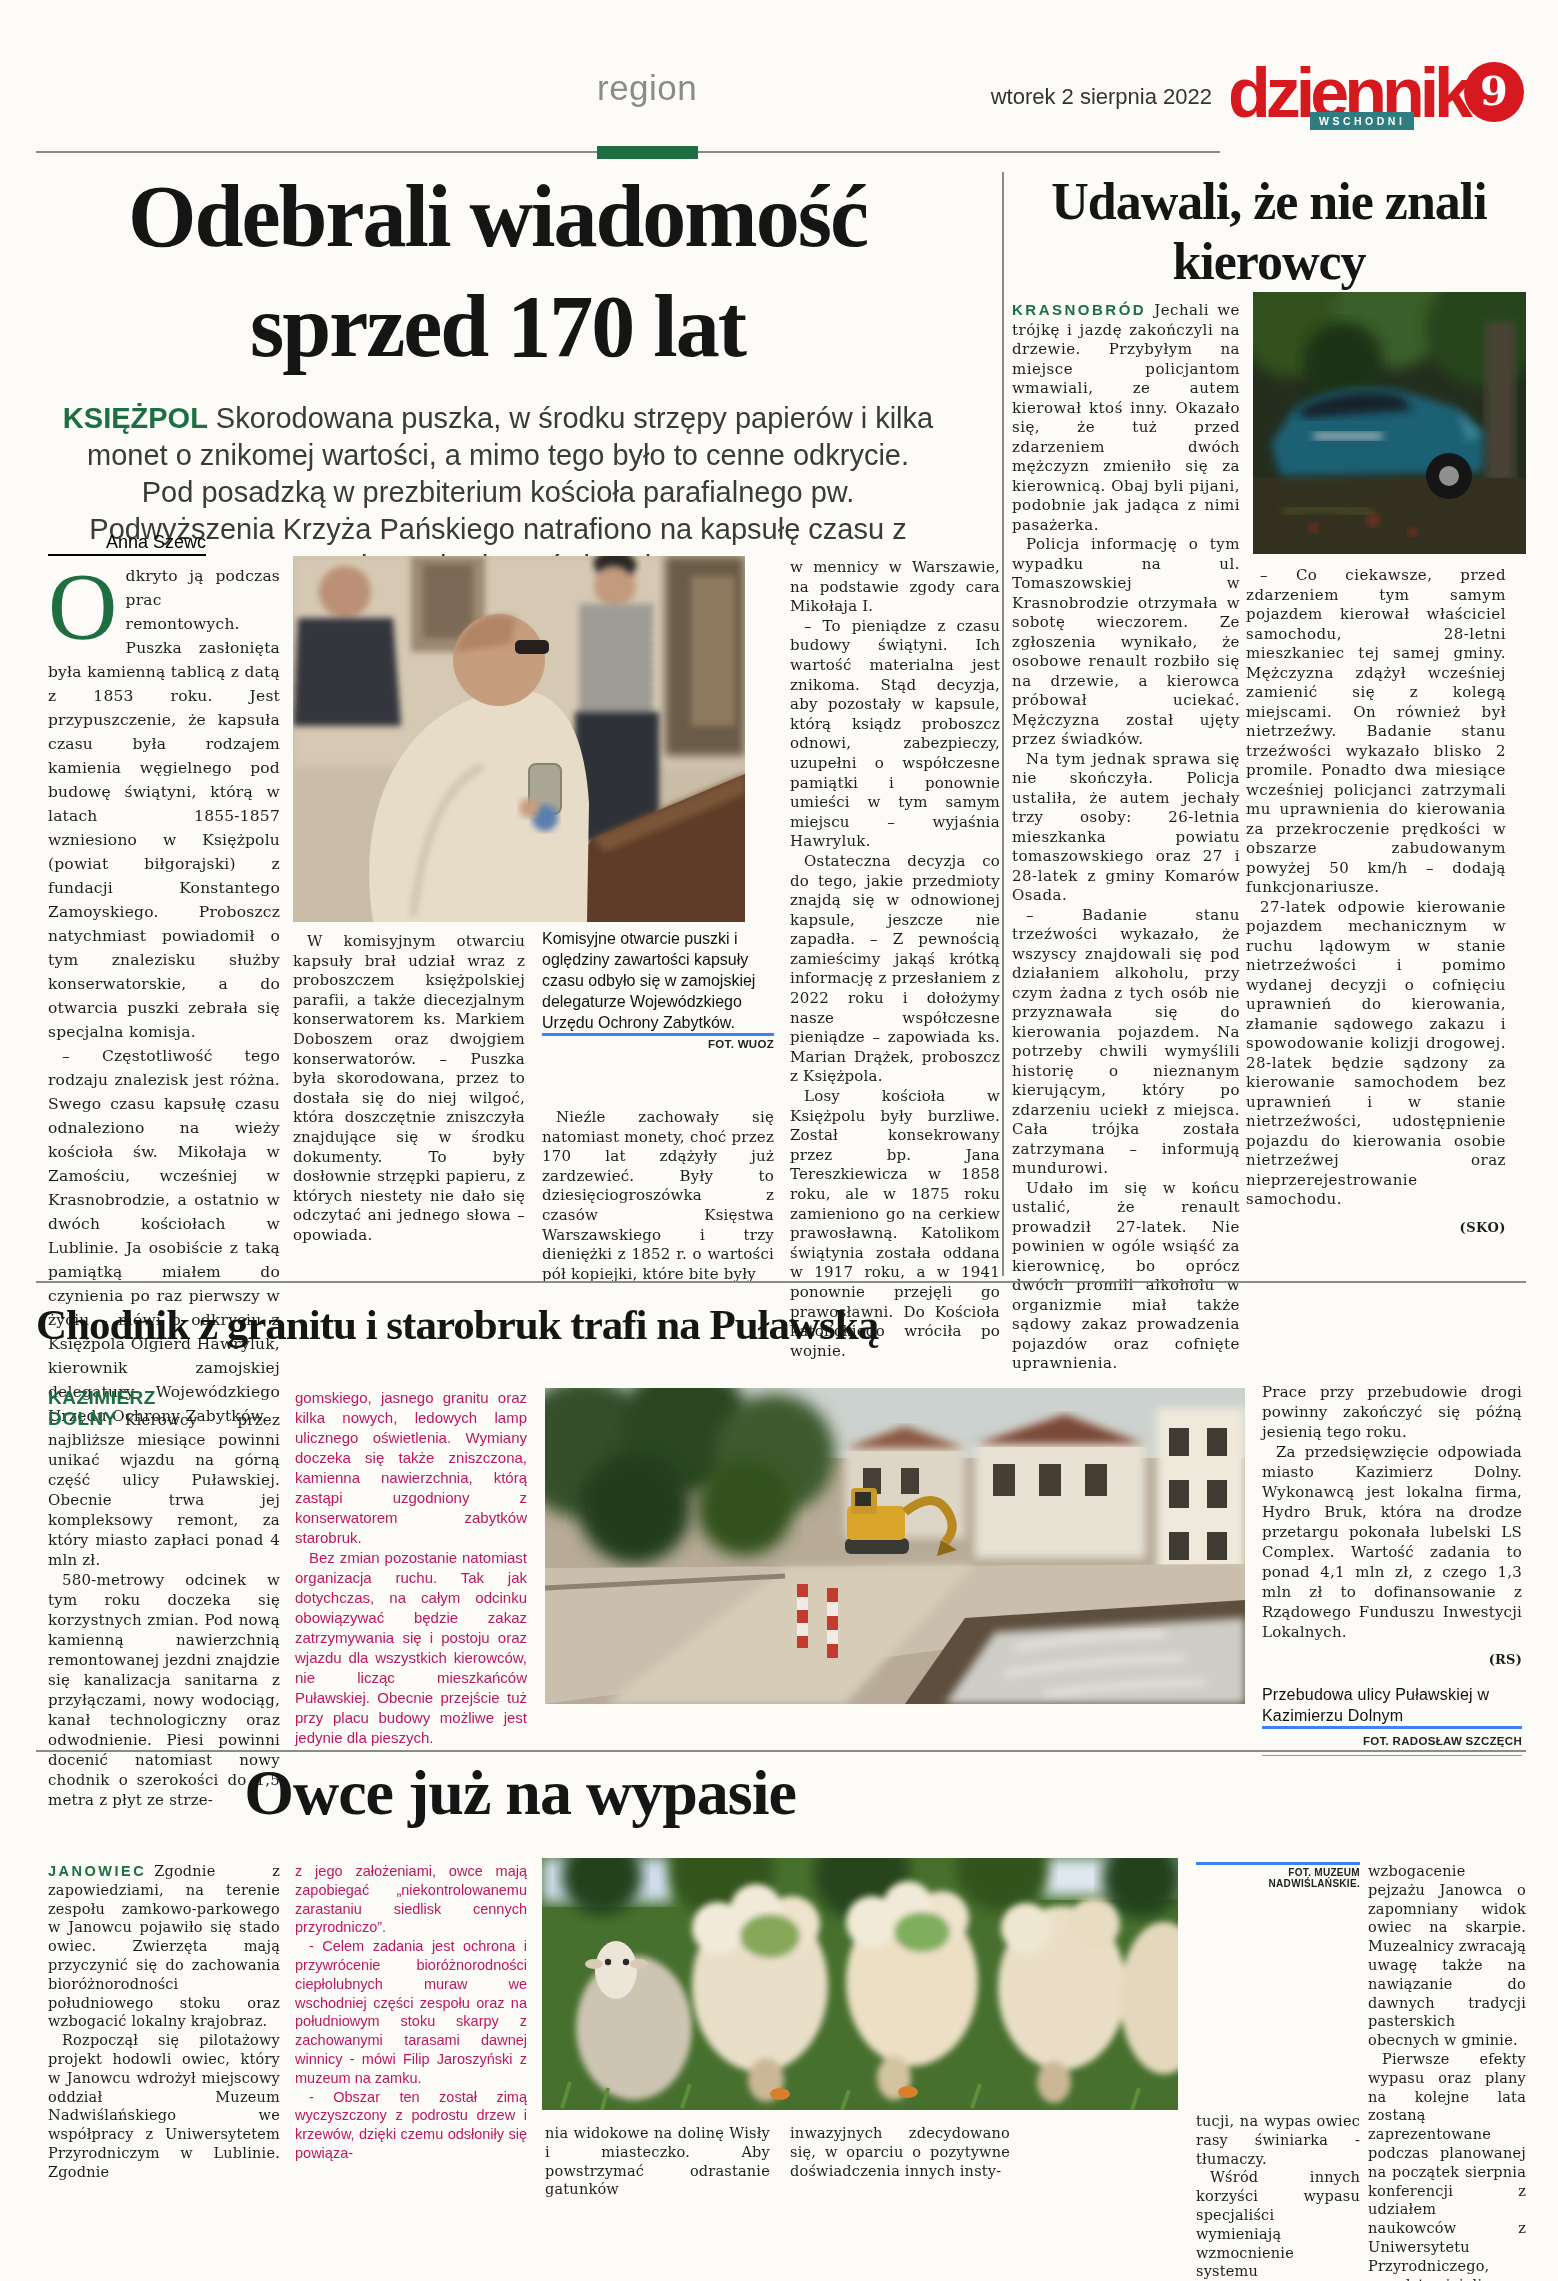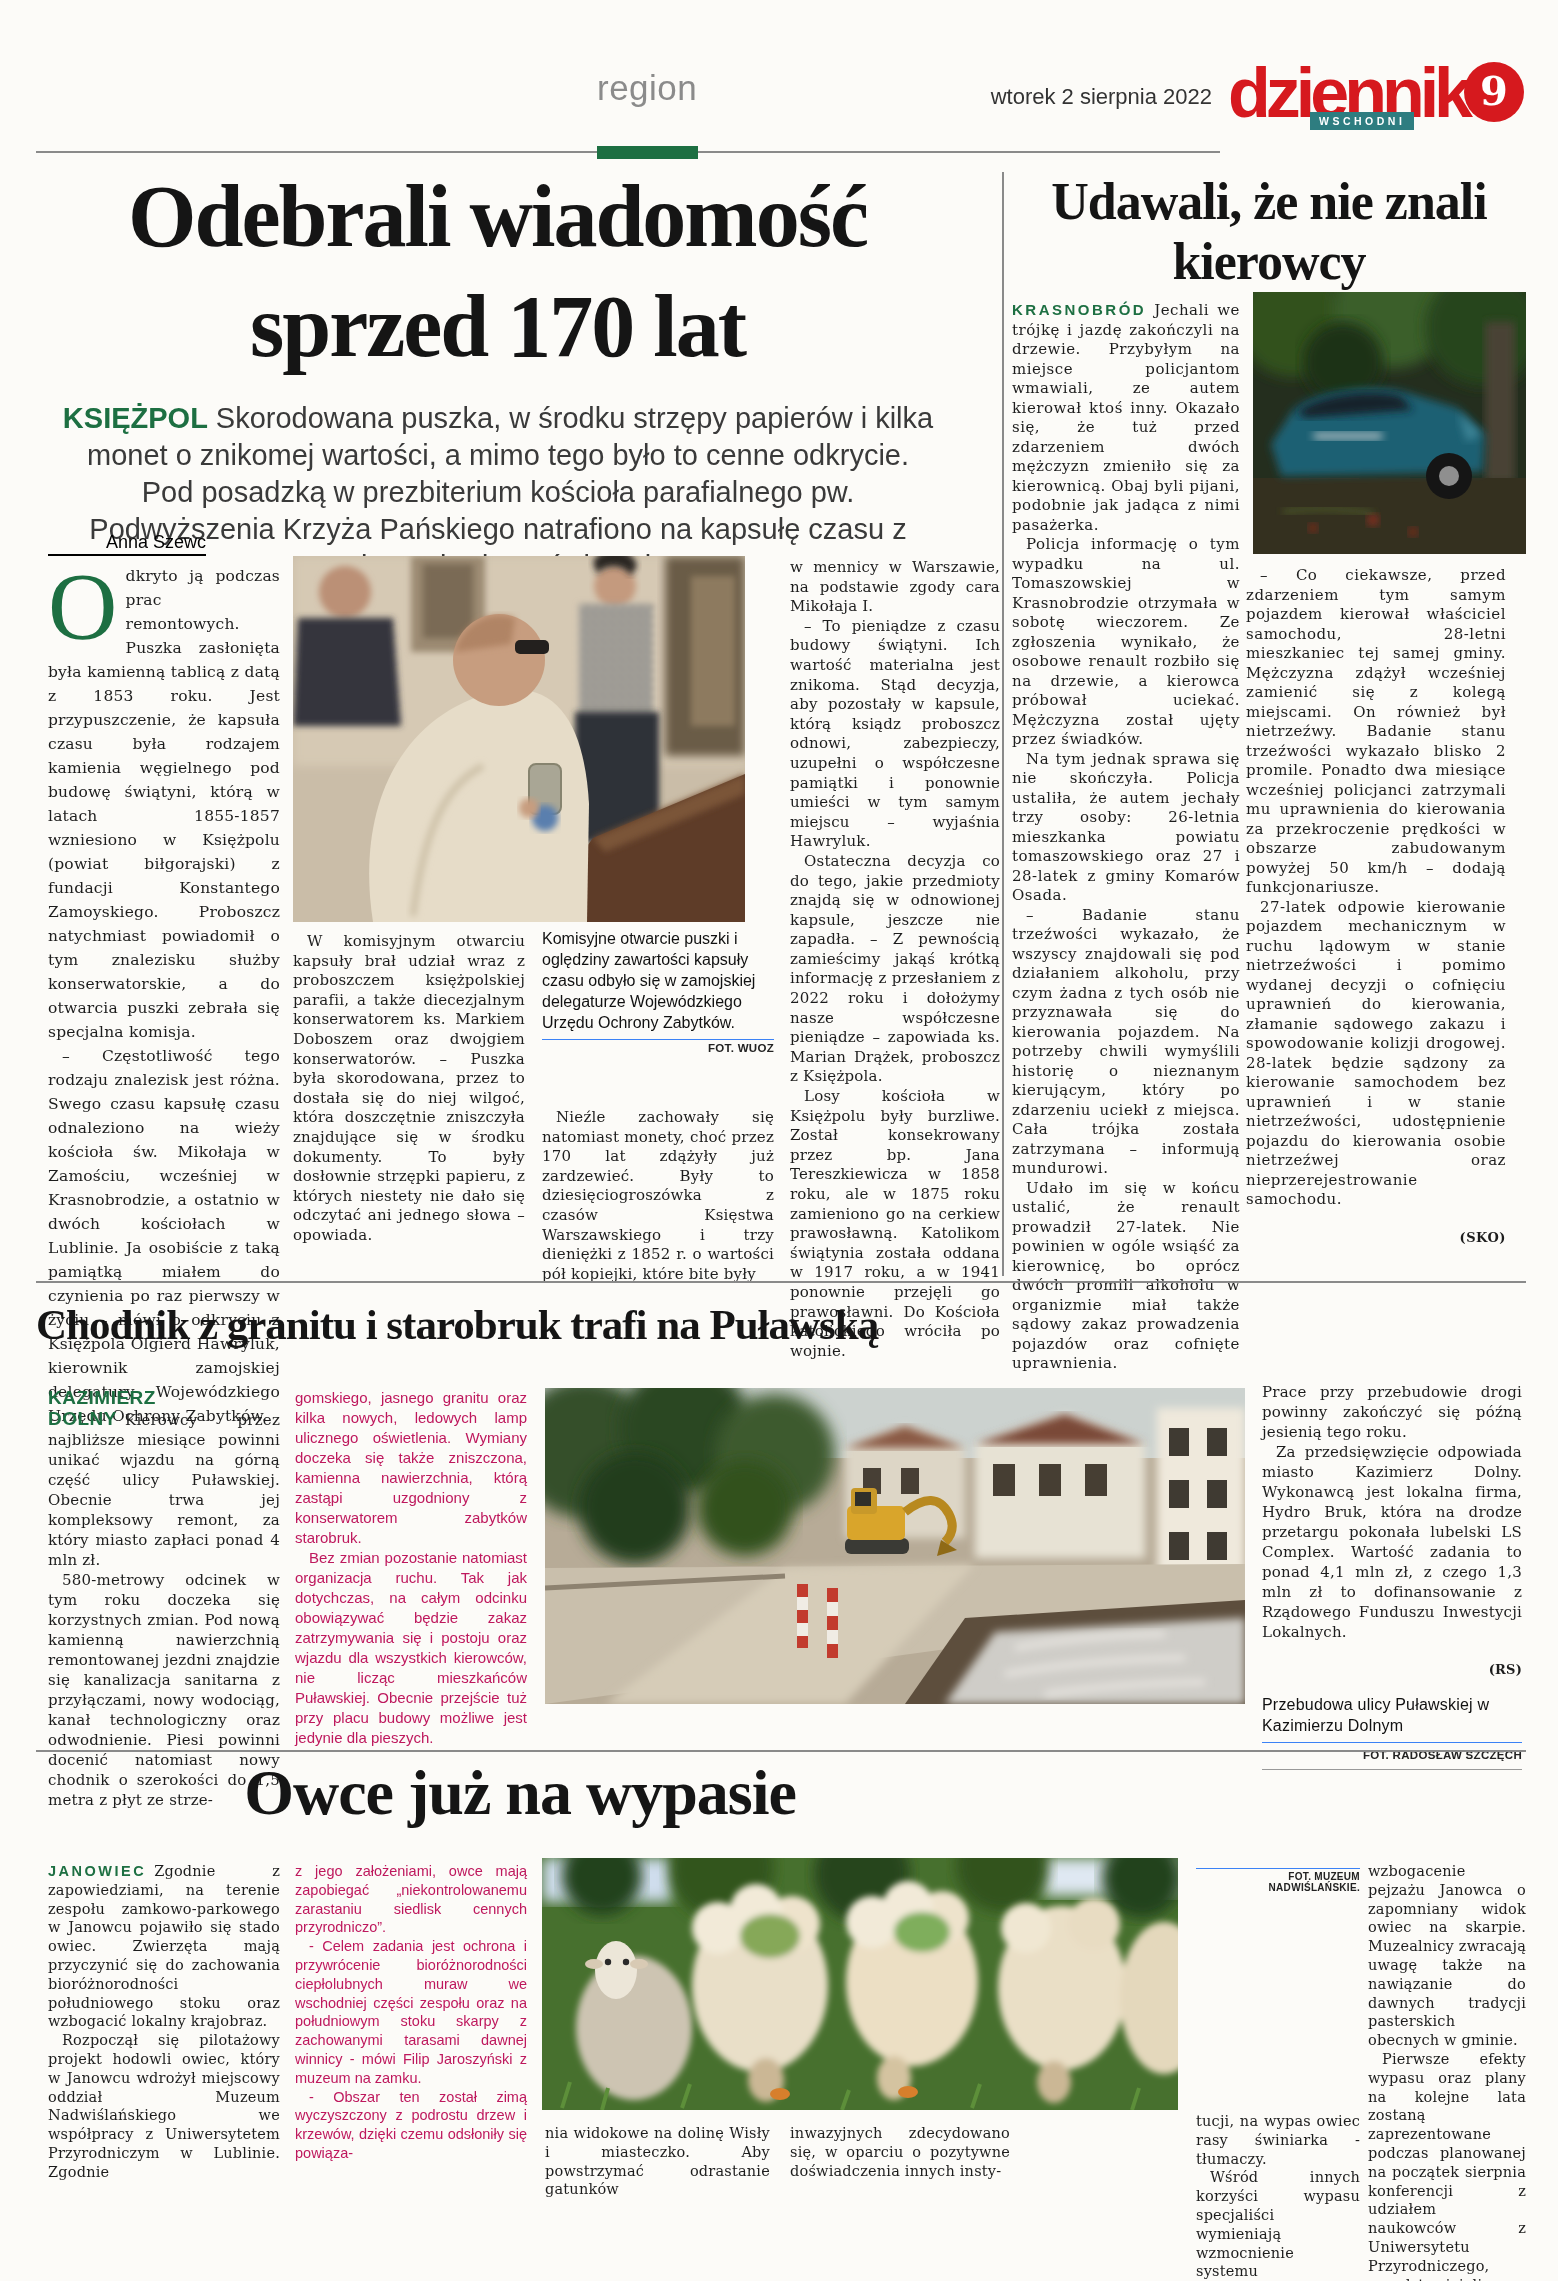--- a/index.html
+++ b/index.html
@@ -37,22 +37,22 @@
   .c1{font-size:15.5px;line-height:24px;}
   .c2{font-size:15px;line-height:19.6px;}
   .crash-t{font-size:15px;line-height:19.5px;letter-spacing:.5px;}
   .pave-t{font-size:15px;line-height:20px;}
   .sheep-t{font-size:14.5px;line-height:18.8px;}
   .dropcap{float:left;font-family:"Liberation Serif",serif;font-size:96px;line-height:74px;
            color:#1d6f42;margin:6px 8px 0 0;}
   .author{font-size:18px;color:#000;text-align:right;border-bottom:2.5px solid #000;padding-bottom:1px;}
   .caption{font-family:"Liberation Sans",sans-serif;font-size:16px;line-height:21px;color:#111;text-align:left;}
   .credit{font-family:"Liberation Sans",sans-serif;font-weight:700;font-size:11.5px;color:#222;
-          text-align:right;letter-spacing:.3px;border-top:1px solid #3b82f6;padding-top:2px;margin-top:6px;}
-  .sign{font-family:"DejaVu Serif",serif;font-weight:700;font-size:13px;text-align:right;margin-top:18px;}
+          text-align:right;letter-spacing:.3px;border-top:3px solid #3b82f6;padding-top:2px;}
+  .sign{font-family:"DejaVu Serif",serif;font-weight:700;font-size:13px;text-align:right;margin-top:8px;}
   .vline{background:#8a8a8a;}
   .photo{overflow:hidden;background:#888;}
   .photo svg{display:block;width:100%;height:100%;}
 </style>
 </head>
 <body>
 
 <div class="page">
 
   <div class="abs region-label" style="left:597px;top:68px;">region</div>

